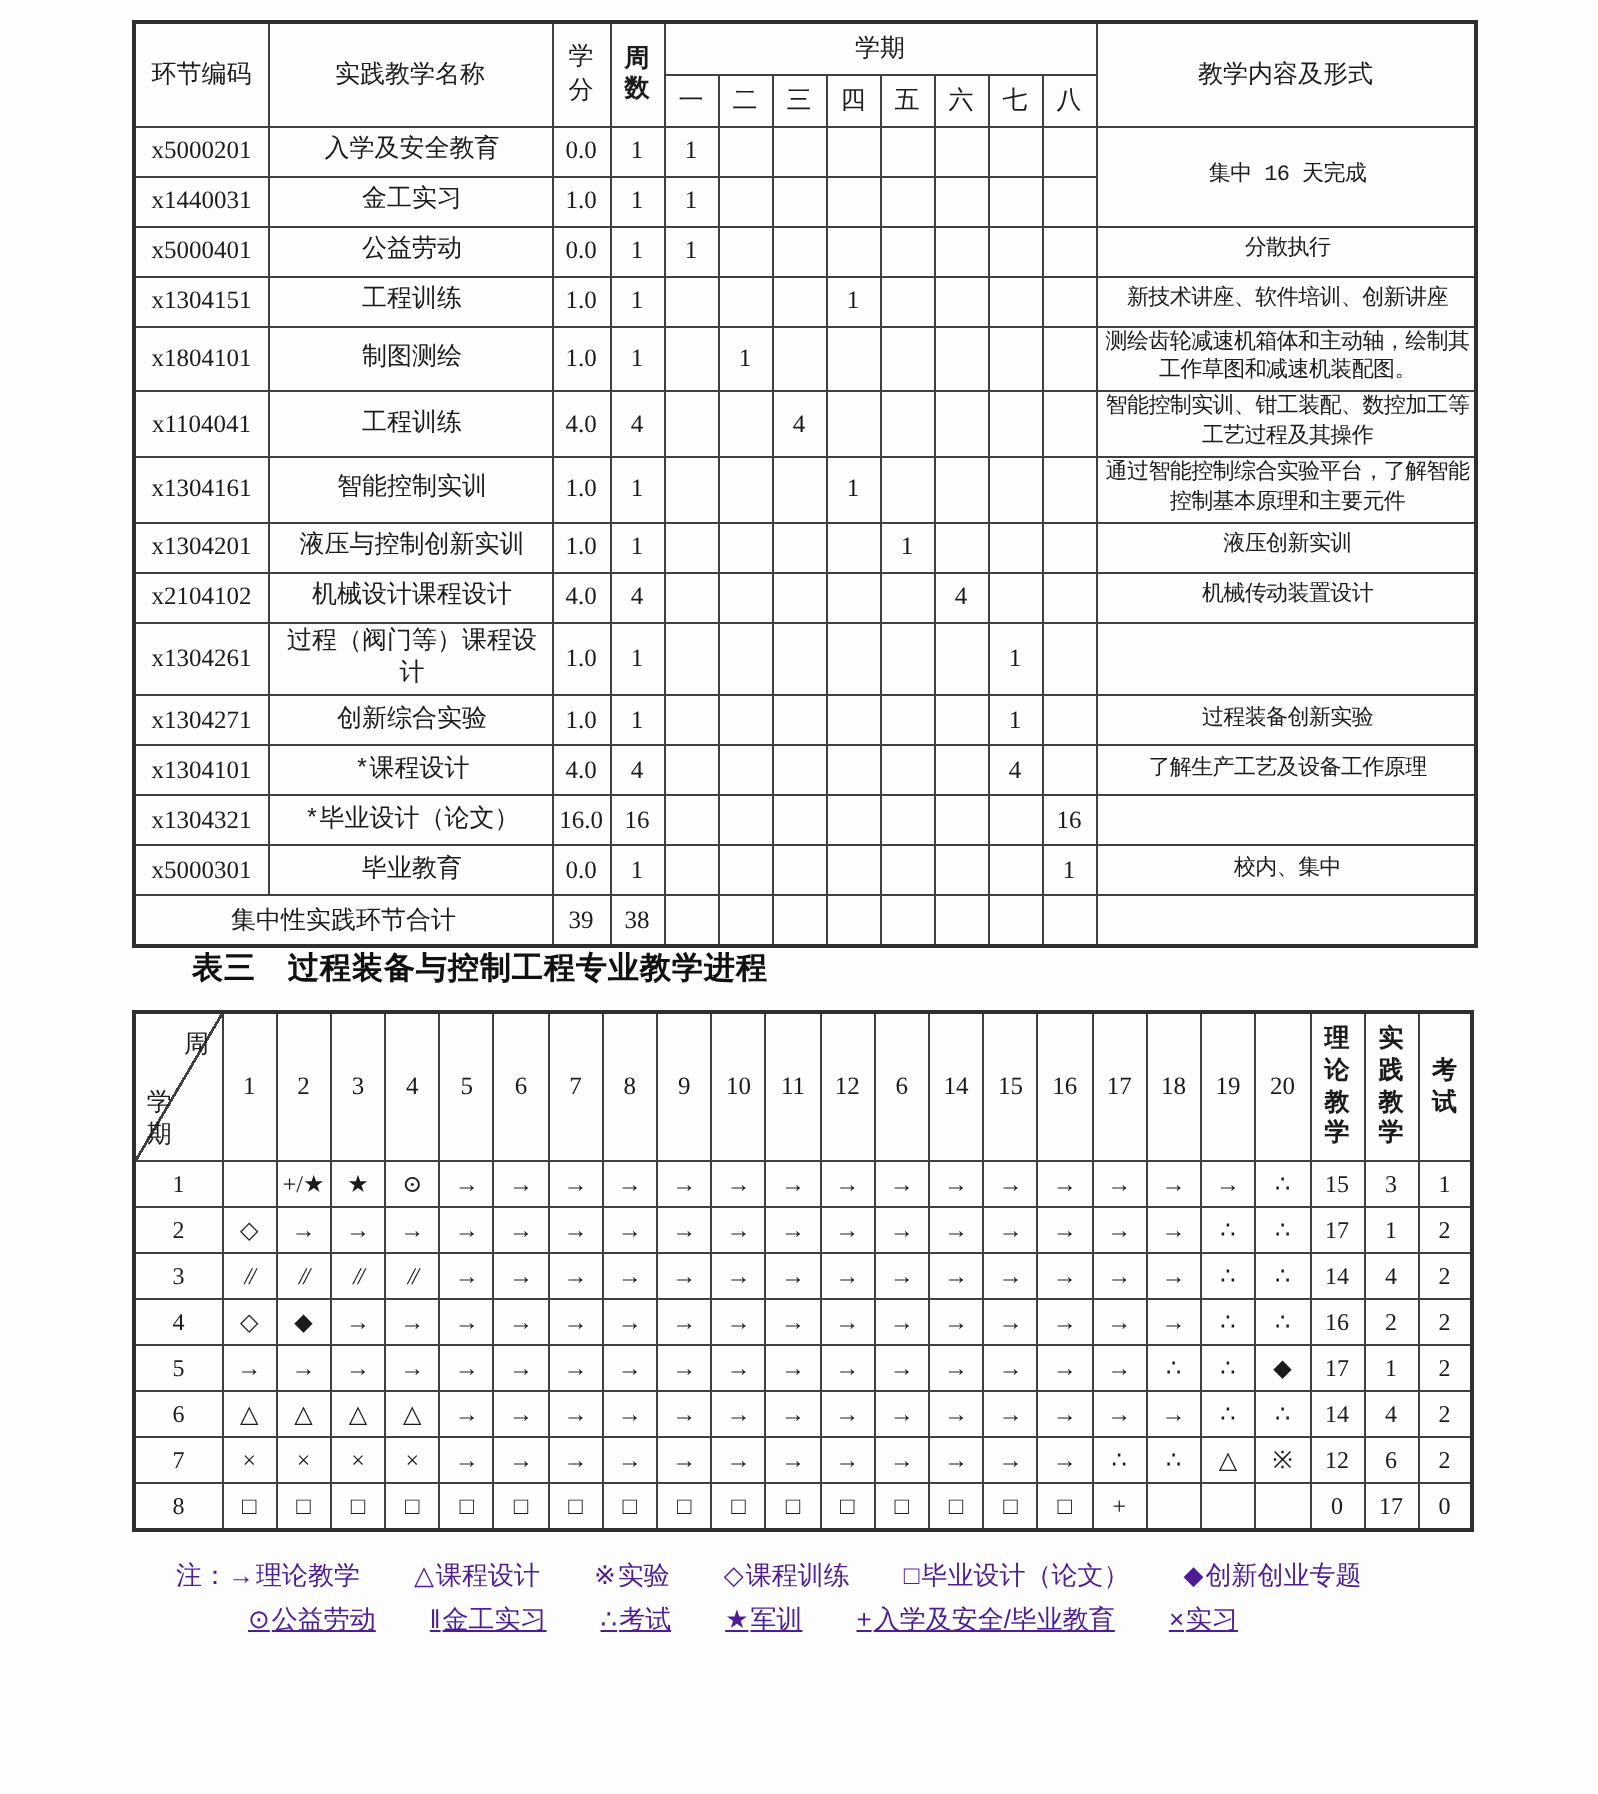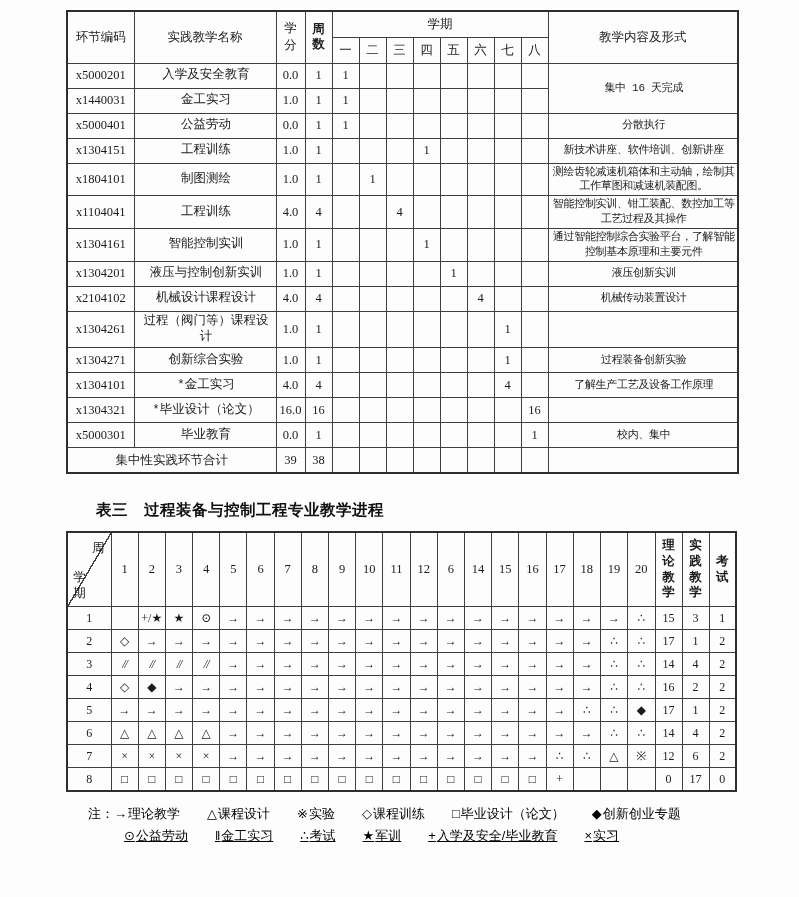--- a/index.html
+++ b/index.html
@@ -61,21 +61,21 @@
   .diag .corner-top { position: absolute; top: 7px; right: 6px; font-size: 12.5px; }
   .diag .corner-bottom {
     position: absolute; bottom: 5px; left: 5px;
     width: 1.05em; word-break: break-all; line-height: 1.25; font-size: 12.5px;
   }
   .slash { font-style: italic; letter-spacing: -1px; }
   
   .legend {
     font-family: "Liberation Sans", "DejaVu Sans", sans-serif;
     font-size: 13px;
-    color: #000000;
+    color: #4c1d95;
     margin: 11px 0 0 22px;
     line-height: 22px;
   }
   .legend-row { white-space: nowrap; }
   .legend-row.second { margin-left: 36px; text-decoration: underline; }
   .lg-item { margin-right: 27px; }
   .lg-sym { margin-right: 1px; }
 </style>
 </head>
 <body>
@@ -279,21 +279,21 @@
           <td></td>
           <td></td>
           <td></td>
           <td></td>
           <td>1</td>
           <td></td>
           <td class="content">过程装备创新实验</td>
         </tr>
         <tr>
           <td>x1304101</td>
-          <td class="name">*金工实习</td>
+          <td class="name">*课程设计</td>
           <td>4.0</td>
           <td>4</td>
           <td></td>
           <td></td>
           <td></td>
           <td></td>
           <td></td>
           <td></td>
           <td>4</td>
           <td></td>
@@ -339,21 +339,21 @@
           <td></td>
           <td></td>
           <td></td>
           <td></td>
           <td></td>
           <td class="content"></td>
         </tr>
       </tbody>
   </table>
 
-  <div class="tbl-title" style="margin-top:26px; margin-bottom:10px;">表三　过程装备与控制工程专业教学进程</div>
+  <div class="tbl-title" style="margin-bottom:10px;">表三　过程装备与控制工程专业教学进程</div>
 
   <table id="t3">
     <colgroup>
       <col style="width:44px">
       <col span="20">
       <col style="width:27px">
         <col style="width:27px">
         <col style="width:27px">
     </colgroup>
     <thead>

